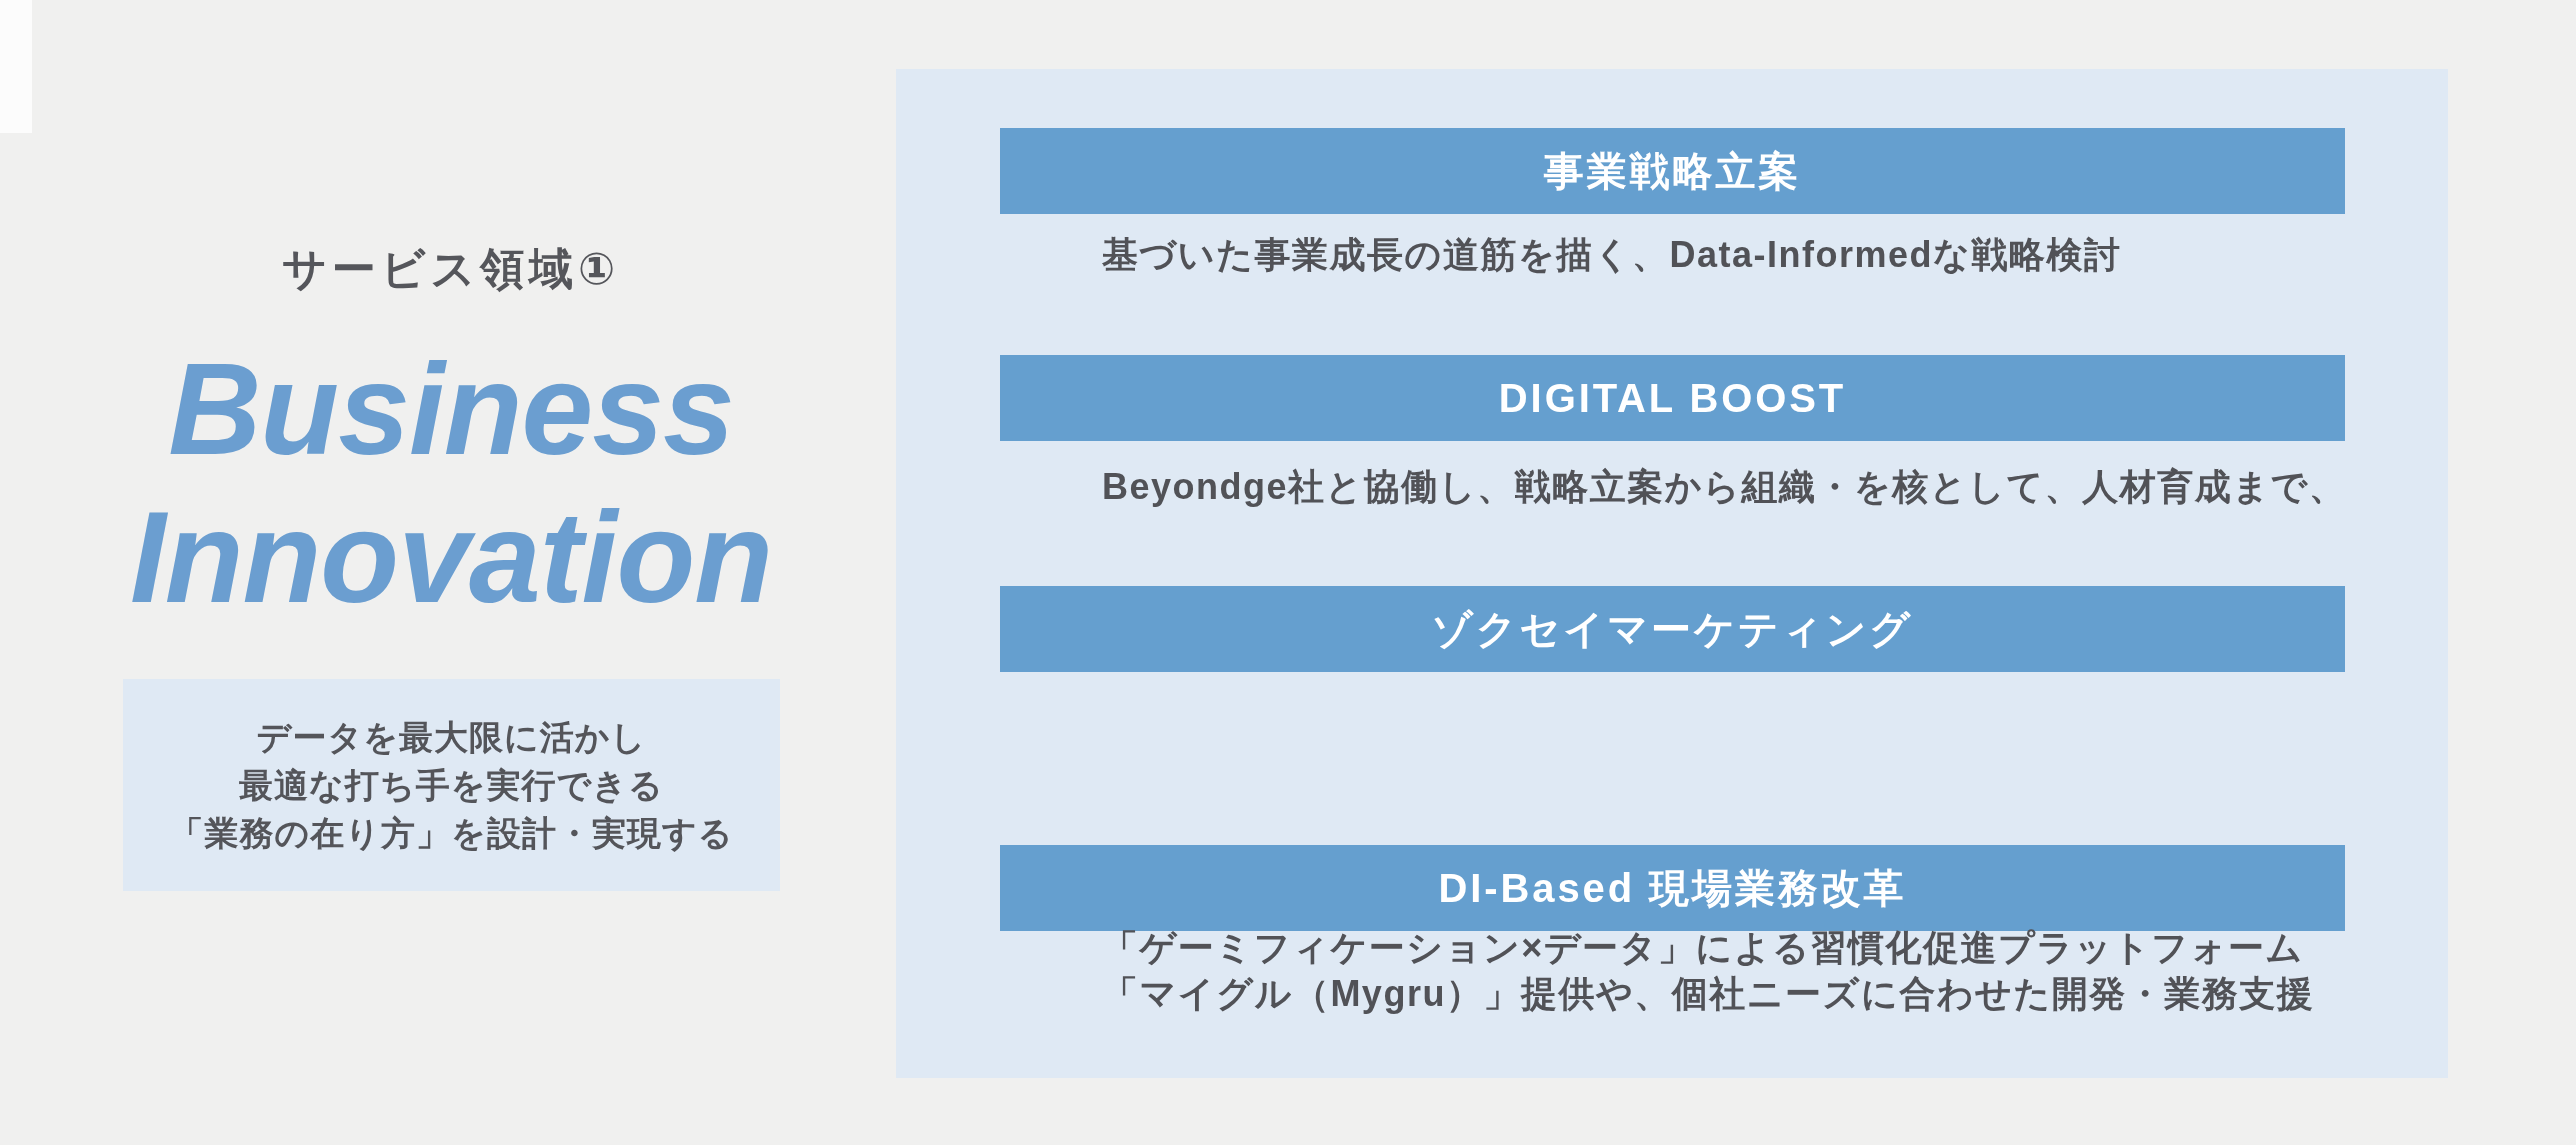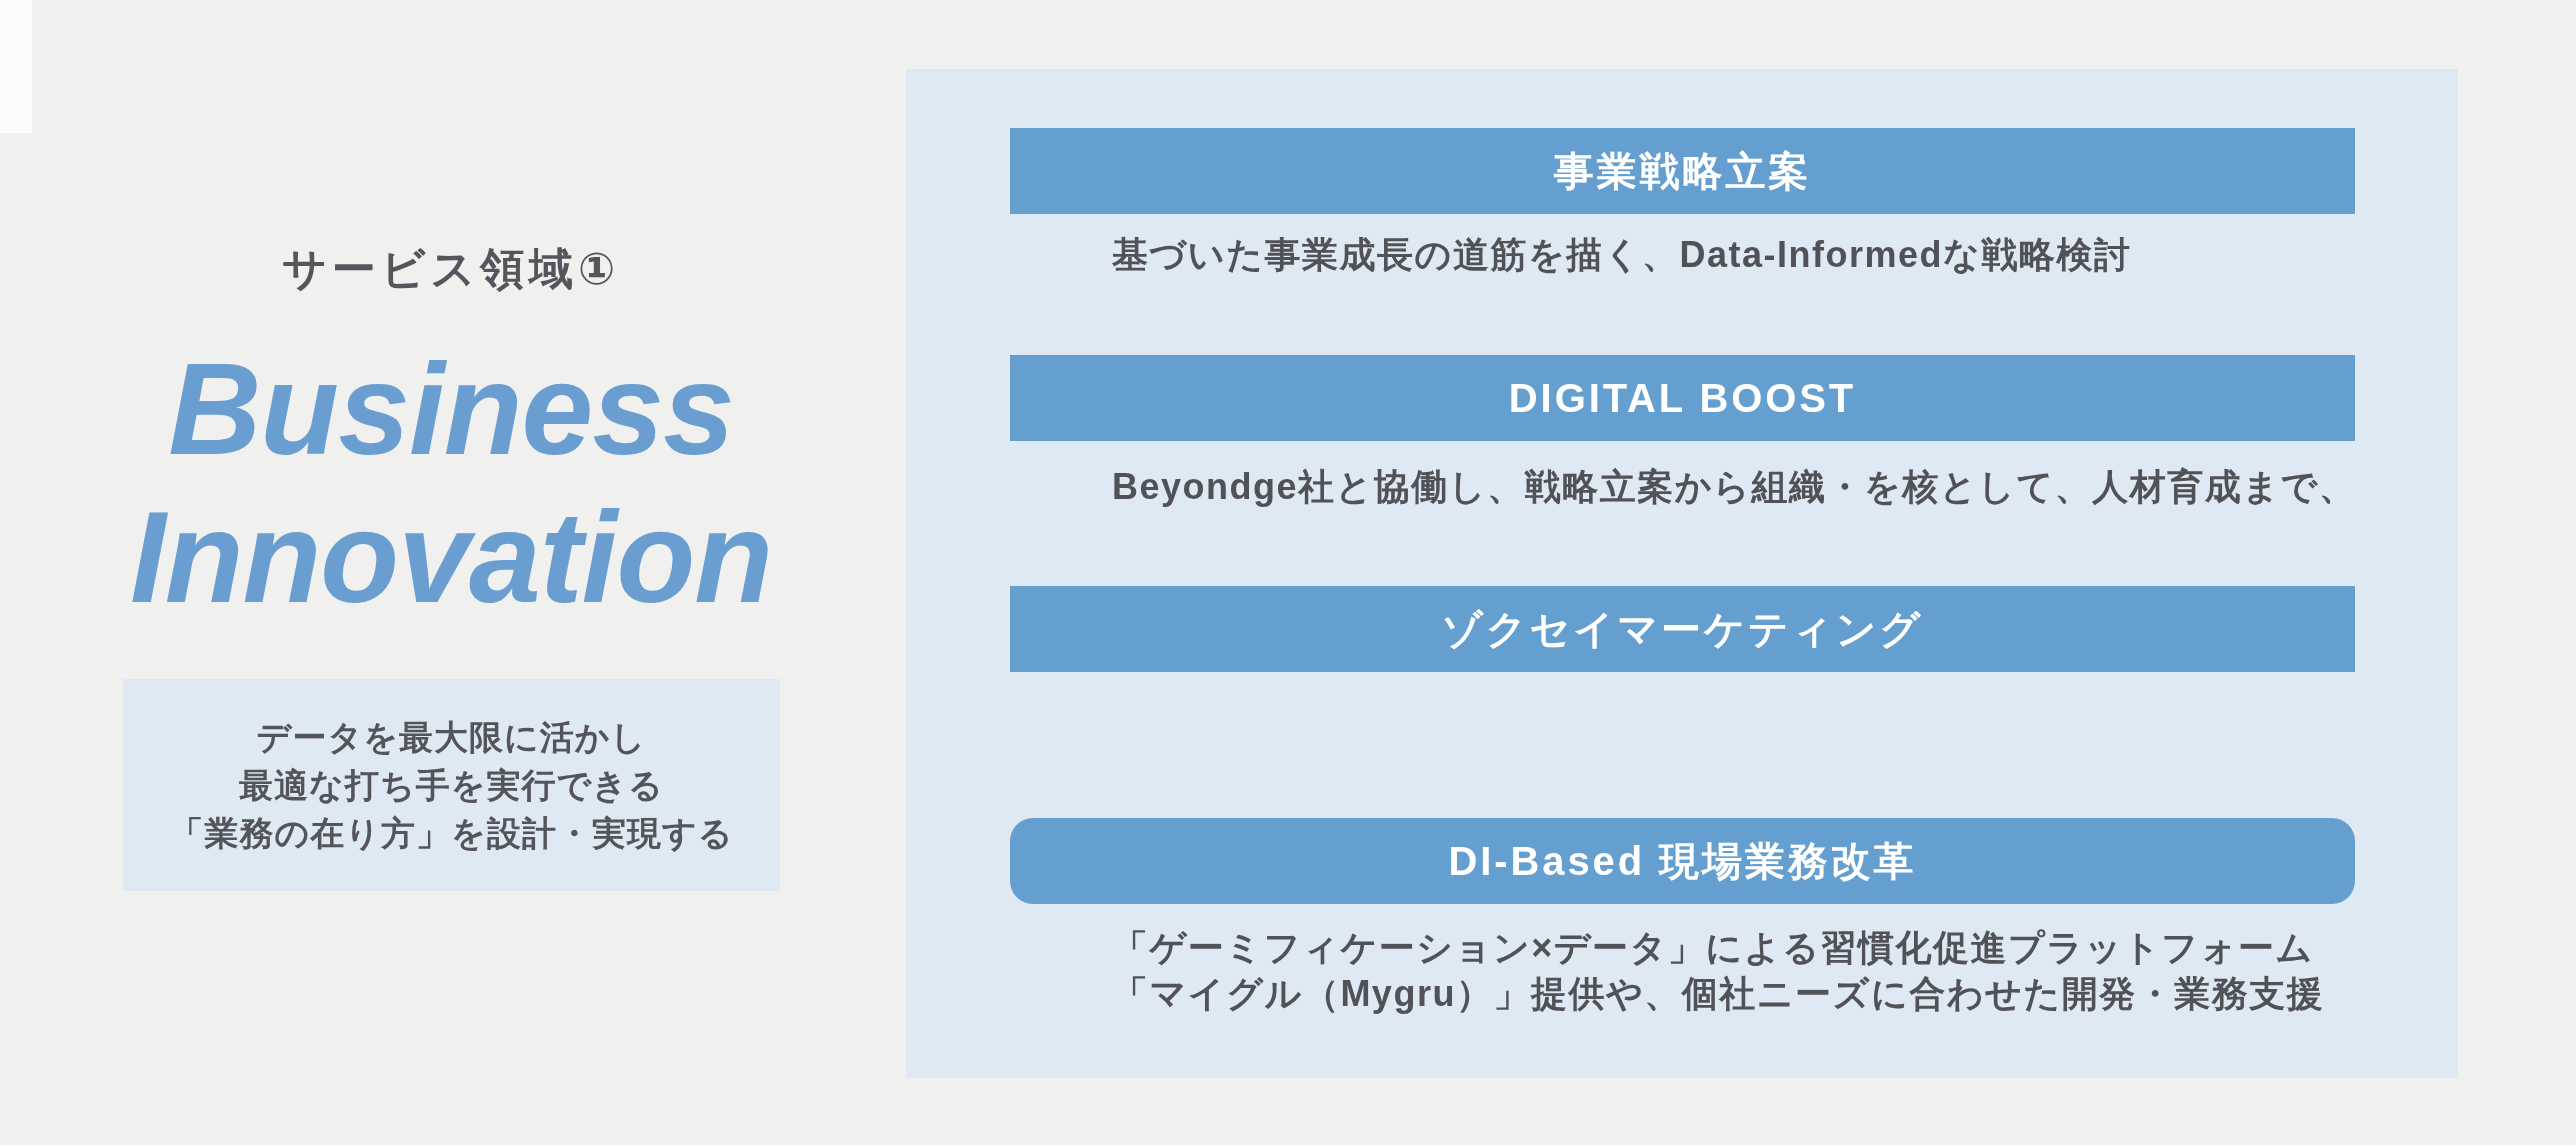--- a/index.html
+++ b/index.html
@@ -45,38 +45,37 @@
     display:flex;flex-direction:column;justify-content:center;
     text-align:center;
     font-size:34px;line-height:48px;font-weight:bold;
     color:#54555a;letter-spacing:1px;
   }
 
   
   .panel{
     position:absolute;left:896px;top:69px;width:1552px;height:1009px;
     background:#dfe9f4;
-    margin-left:10px;
   }
   .bar{
     position:absolute;left:104px;width:1345px;height:86px;
     background:#659fcf;
     display:flex;align-items:center;justify-content:center;
     color:#ffffff;font-size:40px;font-weight:bold;letter-spacing:2.9px;
   }
   .sec-body{
     position:absolute;left:206px;width:1258px;
     font-size:36px;line-height:46px;font-weight:bold;
     color:#515257;letter-spacing:1.5px;
     text-align:left;
   }
   .bar.b1{top:59px;}  .sec-body.t1{top:163px;}
   .bar.b2{top:286px;} .sec-body.t2{top:395px;}
   .bar.b3{top:517px;} .sec-body.t3{top:629px;}
-  .bar.b4{top:749px;border-radius:23px;} .sec-body.t4{top:856px;}
+  .bar.b4{top:776px;} .sec-body.t4{top:856px;}
 </style>
 </head>
 <body>
 
 <div class="stage">
 
   <div class="corner-patch"></div>
 
   <div class="kicker">サービス領域①</div>
 

